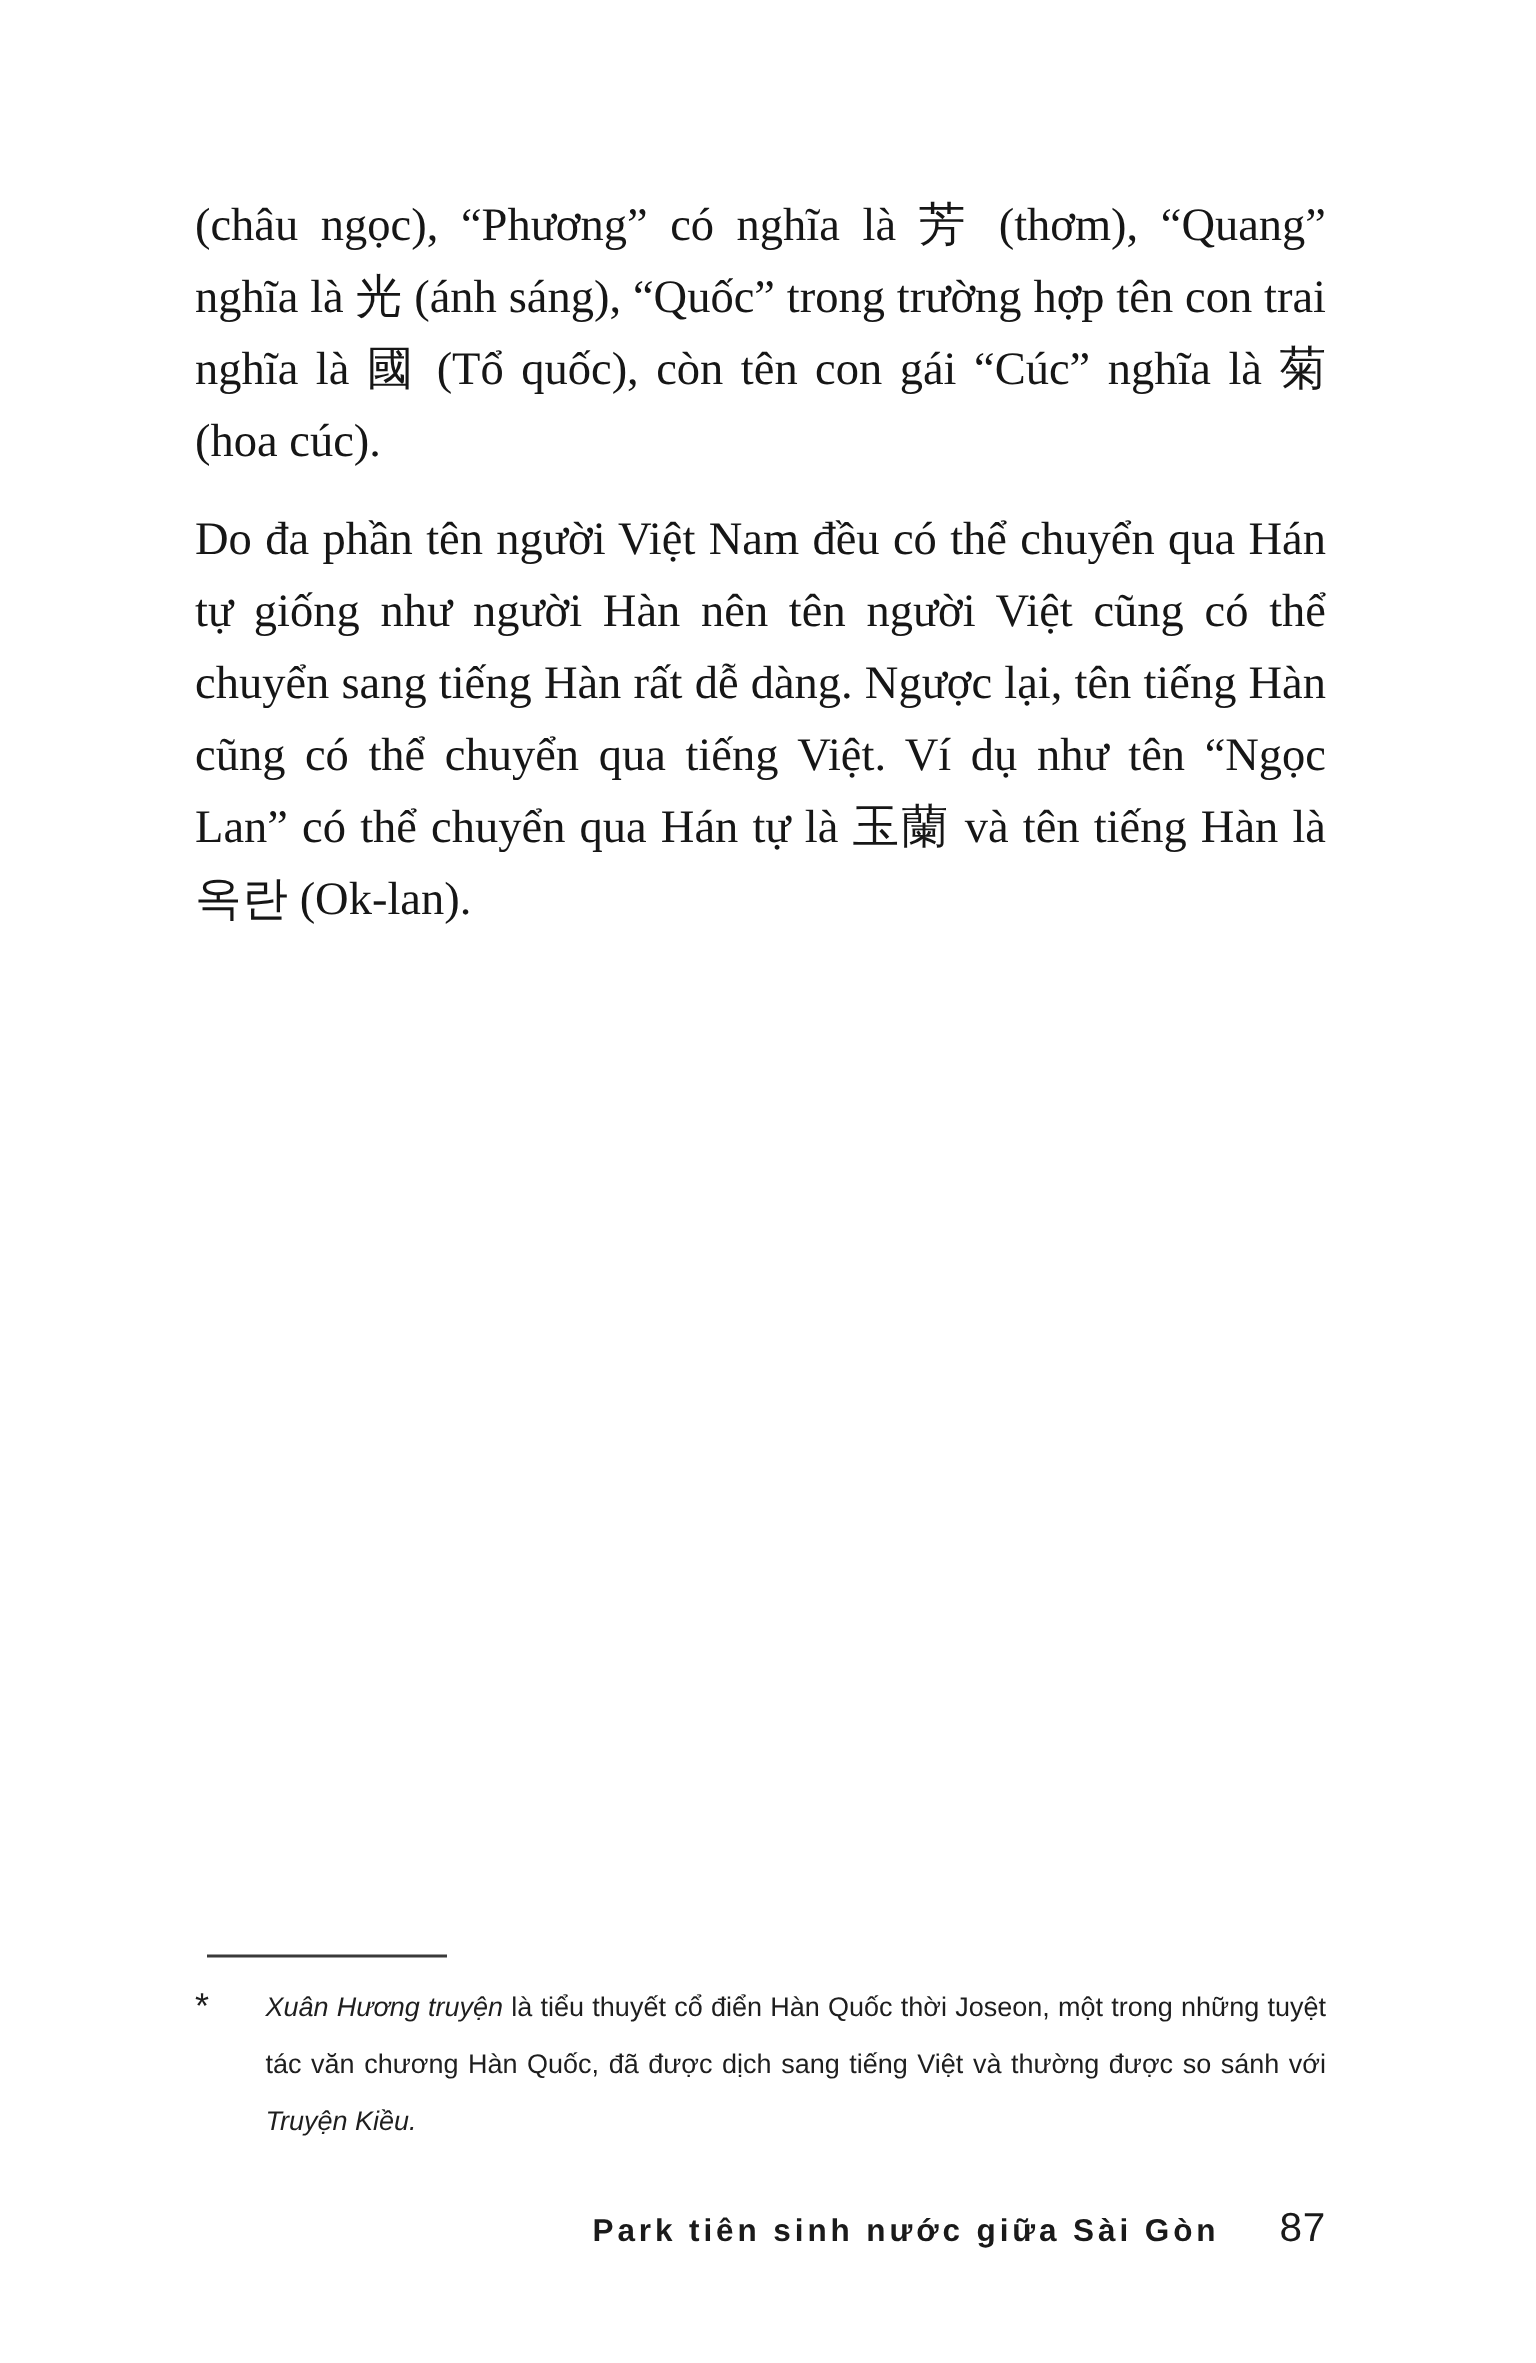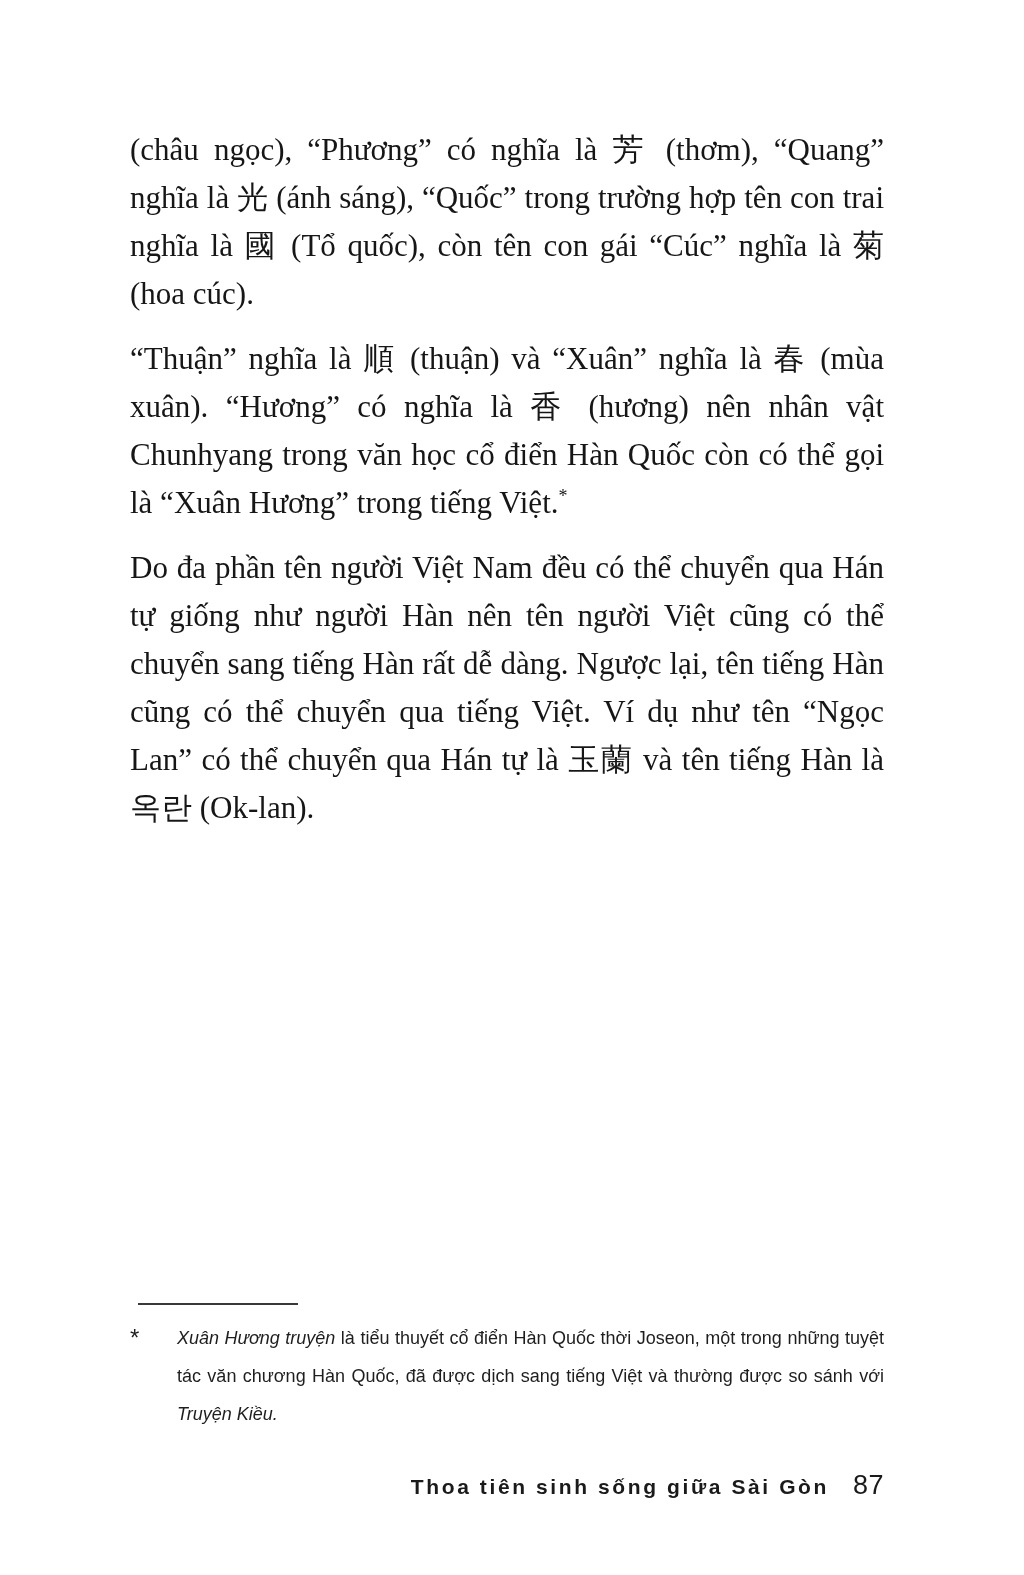--- a/index.html
+++ b/index.html
@@ -71,41 +71,40 @@
     white-space: nowrap;
   }
   .chapter {
     font-weight: bold;
     font-size: 21px;
     letter-spacing: 2.6px;
   }
   .pagenum {
     font-size: 27px;
     font-weight: normal;
-    margin-left: 24px;
+    margin-left: 40px;
     letter-spacing: 0.5px;
   }
 </style>
 </head>
 <body>
 
 <div class="page">
 
   <main class="body-text">
     <p class="para"><span>(châu ngọc), “Phương” có nghĩa là 芳 (thơm), “Quang” nghĩa là 光 (ánh sáng), “Quốc” trong trường hợp tên con trai nghĩa là 國 (Tổ quốc), còn tên con gái “Cúc” nghĩa là 菊 (hoa cúc).</span><sup class="fn-ref"></sup></p>
-    <p class="para"><span>“Thuận” nghĩa là 順 (thuận) và “Xuân” nghĩa là 春 (mùa xuân). “Hương” có nghĩa là 香 (hương) nên nhân vật Chunhyang trong văn học cổ điển Hàn Quốc còn có thể gọi là “Xuân Hương” trong tiếng Việt.</span><sup class="fn-ref">*</sup></p>
     <p class="para"><span>Do đa phần tên người Việt Nam đều có thể chuyển qua Hán tự giống như người Hàn nên tên người Việt cũng có thể chuyển sang tiếng Hàn rất dễ dàng. Ngược lại, tên tiếng Hàn cũng có thể chuyển qua tiếng Việt. Ví dụ như tên “Ngọc Lan” có thể chuyển qua Hán tự là 玉蘭 và tên tiếng Hàn là 옥란 (Ok-lan).</span><sup class="fn-ref"></sup></p>
   </main>
 
   <section class="footnote">
     <div class="fn-rule"></div>
     <div class="fn-row">
       <span class="fn-marker">*</span>
       <p class="fn-text"><i>Xuân Hương truyện</i><span> là tiểu thuyết cổ điển Hàn Quốc thời Joseon, một trong những tuyệt tác văn chương Hàn Quốc, đã được dịch sang tiếng Việt và thường được so sánh với </span><i>Truyện Kiều.</i></p>
     </div>
   </section>
 
   <footer class="page-footer">
-    <span class="chapter">Thoa tiên sinh sống giữa Sài Gòn</span>
+    <span class="chapter">Park tiên sinh nước giữa Sài Gòn</span>
     <span class="pagenum">87</span>
   </footer>
 
 </div>
 
 </body></html>

